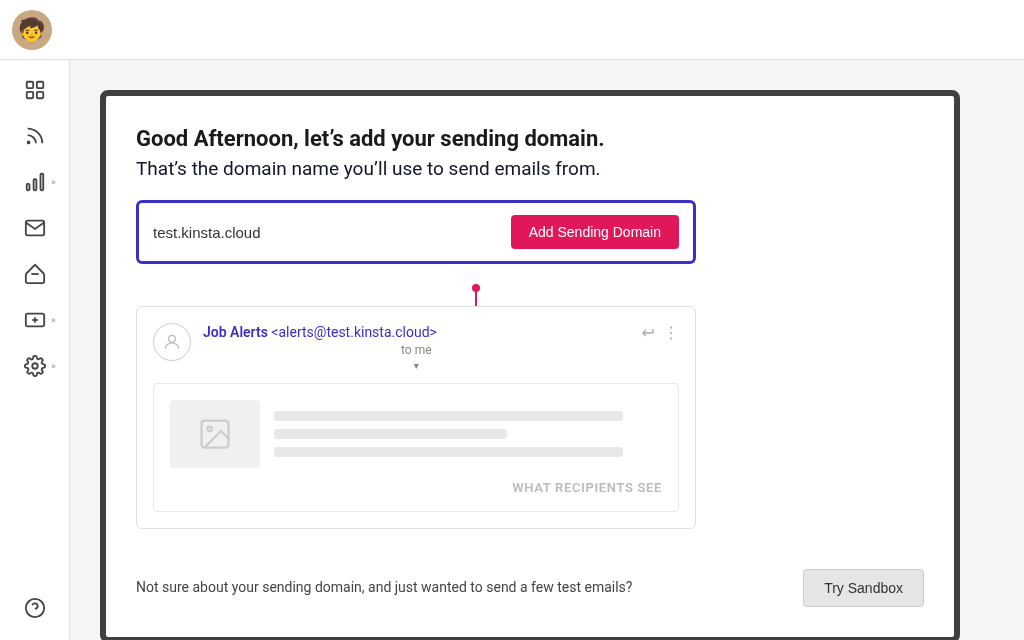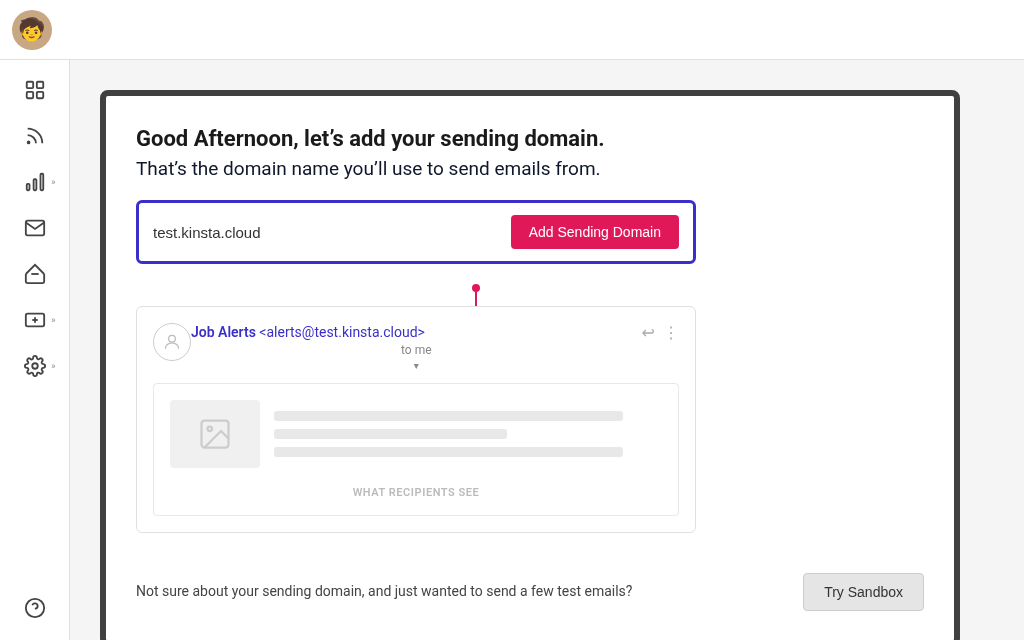--- a/index.html
+++ b/index.html
@@ -167,20 +167,21 @@
     .email-preview-card {
       border: 1px solid #e0e0e0;
       border-radius: 6px;
       padding: 16px;
       max-width: 560px;
       margin-bottom: 30px;
     }
     .email-header {
       display: flex;
       align-items: flex-start;
+      gap: 12px;
       margin-bottom: 12px;
     }
     .email-avatar {
       width: 38px;
       height: 38px;
       border-radius: 50%;
       border: 1.5px solid #ccc;
       display: flex;
       align-items: center;
       justify-content: center;
@@ -247,27 +248,27 @@
       gap: 8px;
     }
     .placeholder-line {
       height: 10px;
       background: #e8e8e8;
       border-radius: 3px;
     }
     .placeholder-line.wide { width: 90%; }
     .placeholder-line.narrow { width: 60%; }
     .what-recipients-label {
-      text-align: center;
-      font-size: 11px;
+      text-align: right;
+      font-size: 13px;
       font-weight: 600;
       color: #bbb;
       letter-spacing: 0.05em;
       width: 100%;
-      margin-top: 18px;
+      margin-top: 12px;
     }
     .email-body-inner {
       display: flex;
       flex-direction: column;
     }
 
     
     .sandbox-section {
       display: flex;
       align-items: center;

